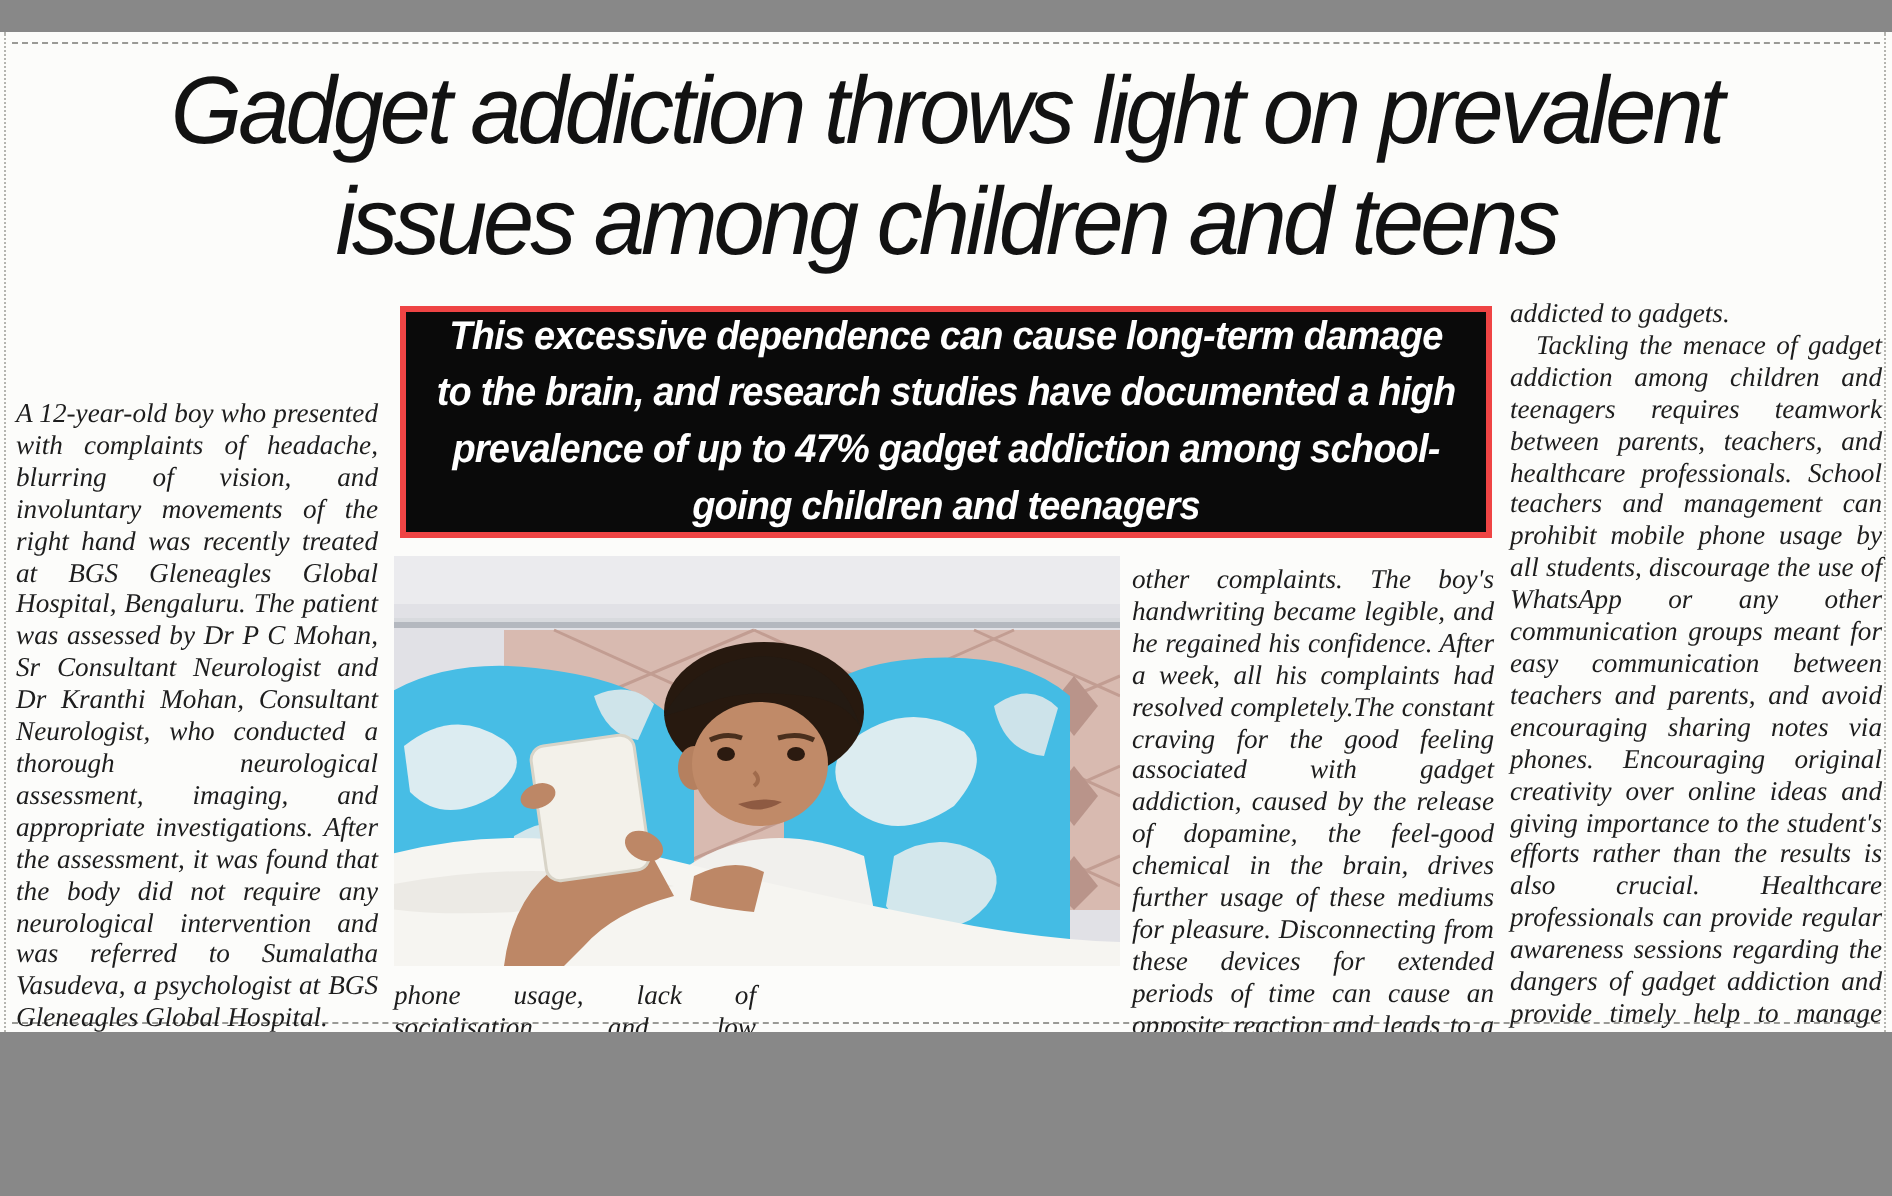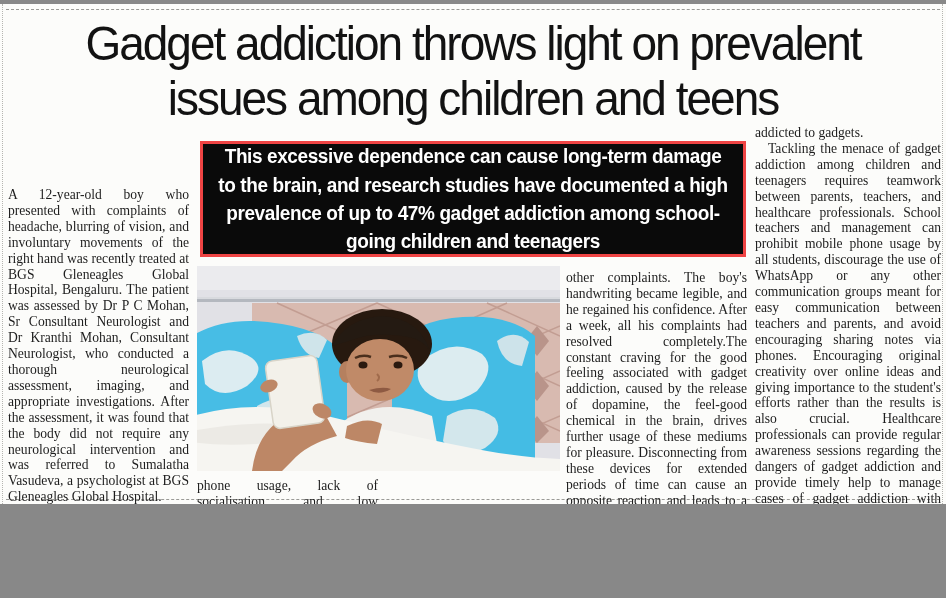--- a/index.html
+++ b/index.html
@@ -2,22 +2,22 @@
 <html lang="en" style="--paper-bg: #fcfcfa; --ink: #1b1b1b; --pull-quote-bg: #0a0a0a; --pull-quote-text: #ffffff; --photo-pillow-blue: #47bde5; --photo-headboard-pink: #d8bab0;"><head>
 <meta charset="utf-8">
 <style>
   :root{
     --paper-bg:#fcfcfa; --ink:#1b1b1b;
     --pull-quote-bg:#0a0a0a; --pull-quote-text:#ffffff;
   }
   *{margin:0;padding:0;box-sizing:border-box;}
   body{background:#888;font-family:"Liberation Serif",serif;}
   .paper{
-    position:relative;width:946px;height:500px;margin:4px auto;
-    background:var(--paper-bg);color:var(--ink);overflow:hidden;
+    position:relative;width:946px;height:500px;margin:16px auto;
+    background:var(--paper-bg);color:var(--ink);overflow:hidden;font-style:italic;
   }
   .guide{position:absolute;}
   .guide.top{top:5px;left:6px;right:6px;border-top:1px dashed #9a9a96;}
   .guide.bottom{bottom:4px;left:6px;right:6px;border-top:1px dashed #9a9a96;}
   .guide.left{top:0;bottom:0;left:2px;border-left:1px dotted #b5b5b0;}
   .guide.right{top:0;bottom:0;right:3px;border-right:1px dotted #b5b5b0;}
 
   .headline{
     position:absolute;top:12px;left:14px;right:14px;
     font-family:"Liberation Sans",sans-serif;font-weight:400;
@@ -38,21 +38,21 @@
   .bodytext{
     font-family:"Liberation Serif",serif;font-size:13.6px;line-height:15.9px;
     text-align:justify;color:#1d1d1d;hyphens:auto;-webkit-hyphens:auto;
   }
   .bodytext p.indent{text-indent:13px;}
   .cont{text-align-last:justify;}
   .col1{position:absolute;left:8px;top:183px;width:181px;}
   .col2{position:absolute;left:197px;top:474px;width:181px;}
   .col3{position:absolute;left:383px;top:474px;width:177px;}
   .col4{position:absolute;left:566px;top:266px;width:181px;}
-  .col5{position:absolute;left:755px;top:121px;width:186px;}
+  .col5{position:absolute;left:755px;top:133px;width:186px;}
 
   .pullquote{
     position:absolute;left:200px;top:137px;width:546px;height:116px;
     background:var(--pull-quote-bg);color:var(--pull-quote-text);
     display:flex;align-items:center;justify-content:center;
     padding:6px 13px;border:3px solid #ef4444;
   }
   .pullquote .pq-text{
     font-family:"Liberation Sans",sans-serif;font-weight:700;
     font-size:19px;line-height:27px;letter-spacing:-0.4px;text-align:center;

